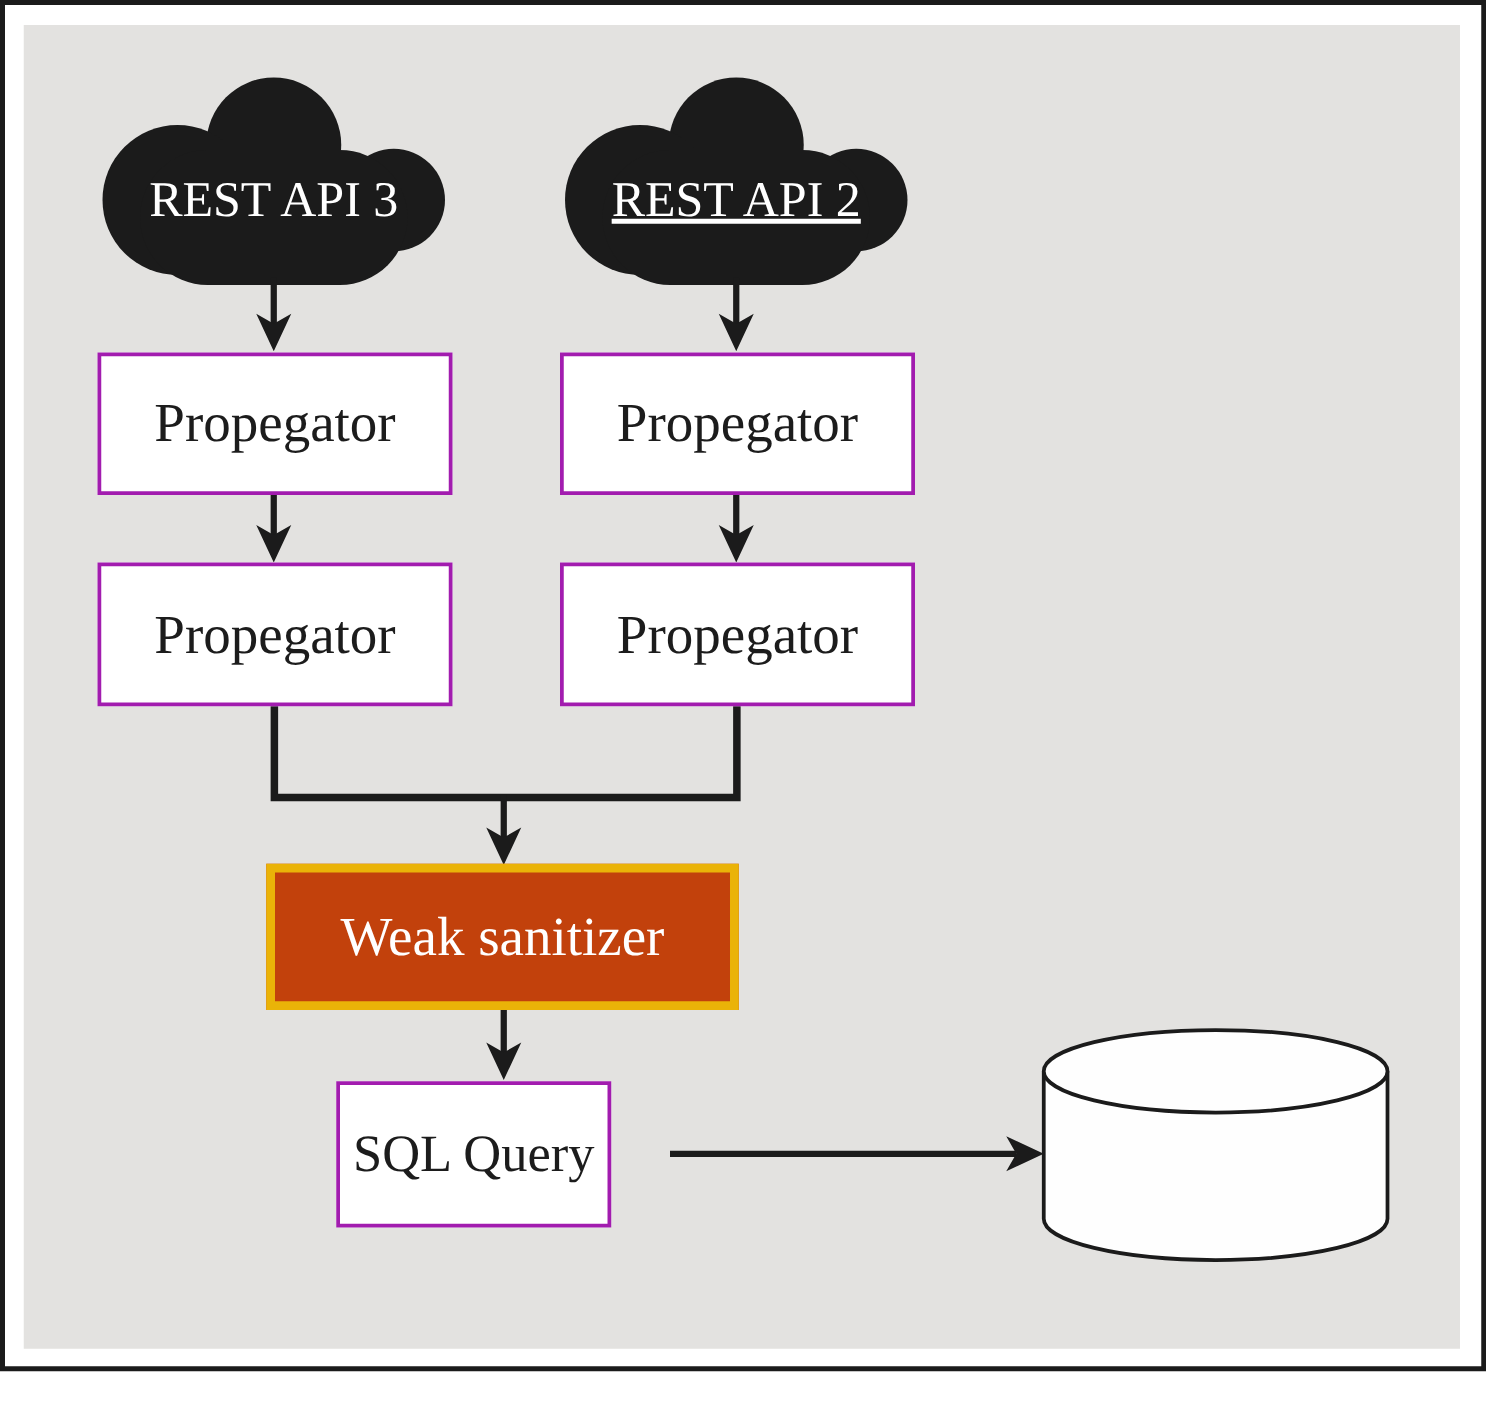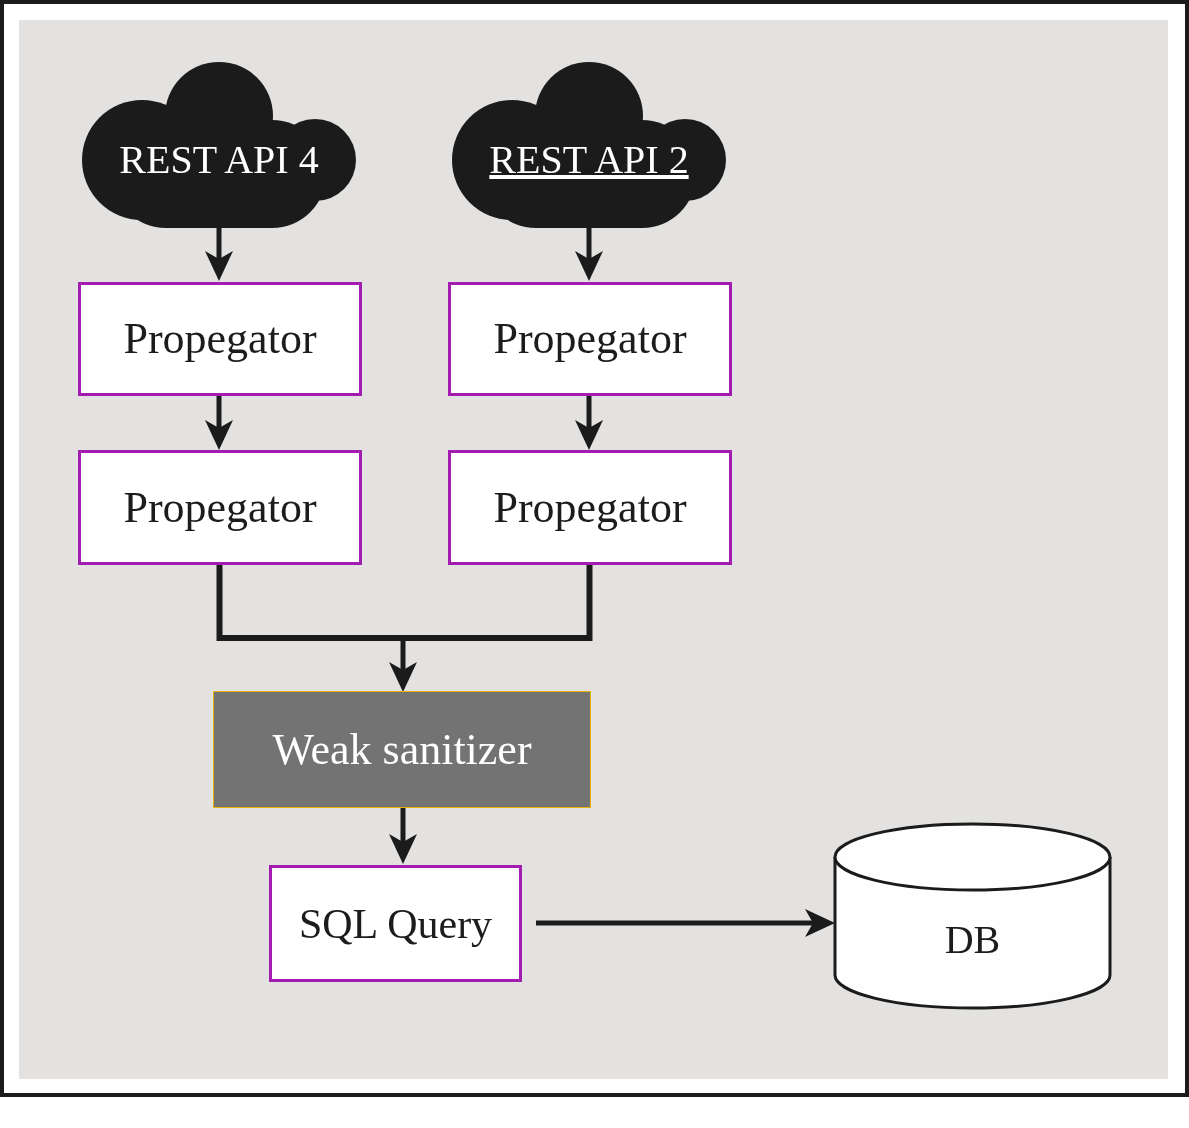--- a/index.html
+++ b/index.html
@@ -30,22 +30,22 @@
     box-sizing: border-box;
     background: #ffffff;
     border: 3px solid #a21caf;
     display: flex; align-items: center; justify-content: center;
     font-size: 44px;
     line-height: 1;
     color: #1c1c1c;
     white-space: nowrap;
   }
   .node-box.sanitizer {
-    background: #737373;
-    border: 1px solid #eab308;
+    background: #c2410c;
+    border: 7px solid #eab308;
     color: #ffffff;
   }
   .node-box.sql { font-size: 42px; }
   .cloud-label {
     position: absolute;
     width: 274px; height: 52px; line-height: 52px;
     text-align: center;
     font-size: 40px;
     color: #ffffff;
     white-space: nowrap;
@@ -119,27 +119,26 @@
       <line x1="536" y1="923" x2="813" y2="923" stroke="#1b1b1b" stroke-width="5"></line>
       <path d="M835 923 L805 909 L813 923 L805 937 Z" fill="#1b1b1b"></path>
     </g>
 
     <g>
       <path d="M835 857 L835 975 A137.5 33 0 0 0 1110 975 L1110 857" fill="#fefefe" stroke="#1b1b1b" stroke-width="3"></path>
       <ellipse cx="972.5" cy="857" rx="137.5" ry="33" fill="#fefefe" stroke="#1b1b1b" stroke-width="3"></ellipse>
     </g>
   </svg>
 
-  <div class="cloud-label" style="left:82px; top:134px;">REST API 4</div>
+  <div class="cloud-label" style="left:82px; top:134px;">REST API 3</div>
   <div class="cloud-label" style="left:452px; top:134px;text-decoration:underline;">REST API 2</div>
 
   <div class="node-box" style="left:78px; top:282px; width:284px; height:114px;">Propegator</div>
   <div class="node-box" style="left:448px; top:282px; width:284px; height:114px;">Propegator</div>
   <div class="node-box" style="left:78px; top:450px; width:284px; height:115px;">Propegator</div>
   <div class="node-box" style="left:448px; top:450px; width:284px; height:115px;">Propegator</div>
 
   <div class="node-box sanitizer" style="left:213px; top:691px; width:378px; height:117px;">Weak sanitizer</div>
 
-  <div class="node-box sql" style="left:269px; top:865px; width:253px; height:117px;">SQL Query</div>
+  <div class="node-box sql" style="left:269px; top:865px; width:220px; height:117px;">SQL Query</div>
 
-  <div class="db-label">DB</div>
 
 </div>
 
 </body></html>

